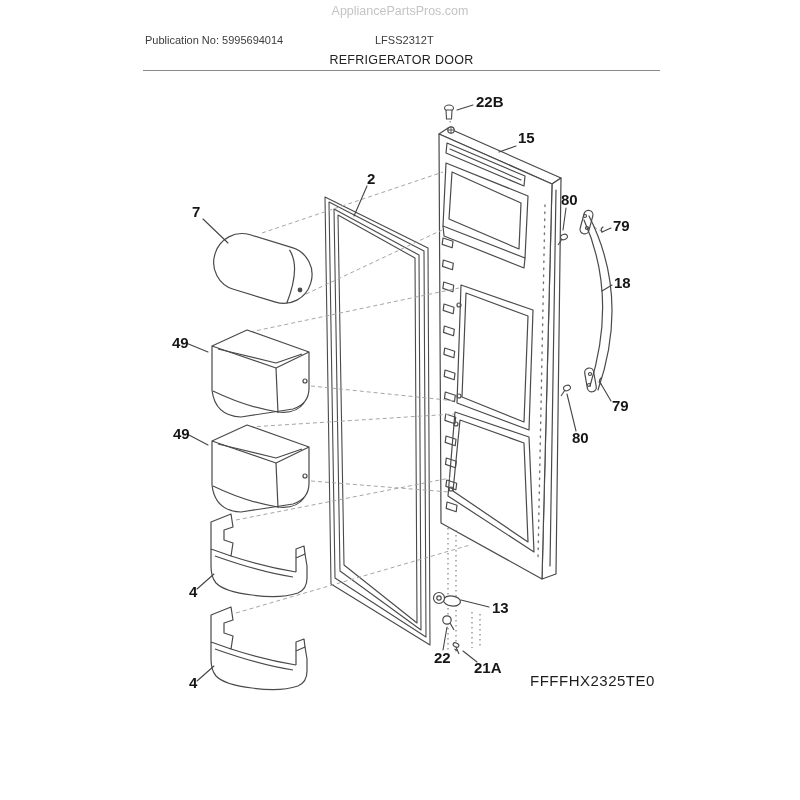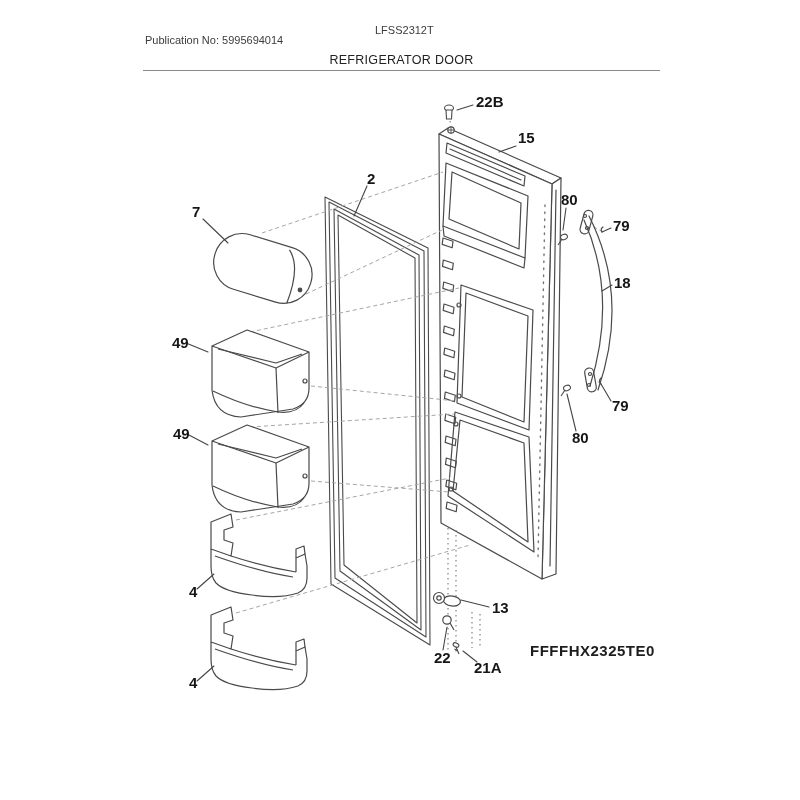--- a/index.html
+++ b/index.html
@@ -1,35 +1,36 @@
 <!DOCTYPE html>
 <html><head>
 <meta charset="utf-8">
 <style>
   html,body{margin:0;padding:0;background:#fff;}
   body{width:800px;height:800px;font-family:"Liberation Sans",sans-serif;}
   .page{position:relative;width:800px;height:800px;background:#fff;overflow:hidden;}
   .watermark{position:absolute;top:4px;left:0;width:100%;text-align:center;
              color:#c4c4c4;font-size:12.5px;}
   .pub{position:absolute;left:145px;top:34px;font-size:11px;color:#3c3c3c;}
-  .model{position:absolute;left:375px;top:24px;font-size:11px;color:#3c3c3c;}
+  .model{position:absolute;left:375px;top:34px;font-size:11px;color:#3c3c3c;}
   .title{position:absolute;left:143px;top:53px;width:517px;text-align:center;
          font-weight:normal;font-size:12.5px;color:#222;letter-spacing:.3px;}
   .rule{position:absolute;left:143px;top:70px;width:517px;height:1px;background:#8a8a8a;}
-  .code{position:absolute;left:530px;top:642px;font-weight:bold;font-size:15px;
+  .code{position:absolute;left:530px;top:672px;font-weight:normal;font-size:15px;
         color:#1d1d1d;letter-spacing:.5px;}
   svg.draw{position:absolute;left:0;top:0;}
   svg.draw text{font-family:"Liberation Sans",sans-serif;font-weight:bold;
                 font-size:15px;fill:#161616;}
 </style>
 </head>
 <body>
 
 <div class="page">
 
+  <div class="watermark">AppliancePartsPros.com</div>
   <div class="pub">Publication No: 5995694014</div>
   <div class="model">LFSS2312T</div>
   <div class="title">REFRIGERATOR DOOR</div>
   <div class="rule"></div>
 
   <svg class="draw" width="800" height="800" viewBox="0 0 800 800">
     <defs>
       <path id="slot" d="M0,0 l10,3.3 l-0.8,6.4 l-10,-3.3 Z"></path>
       <g id="bin">
         <path d="M212,346 L247,330 L309,352 L309,388 Q309,404 293,409 L241,417 Q215,416 212,390 Z" fill="#fff"></path>

